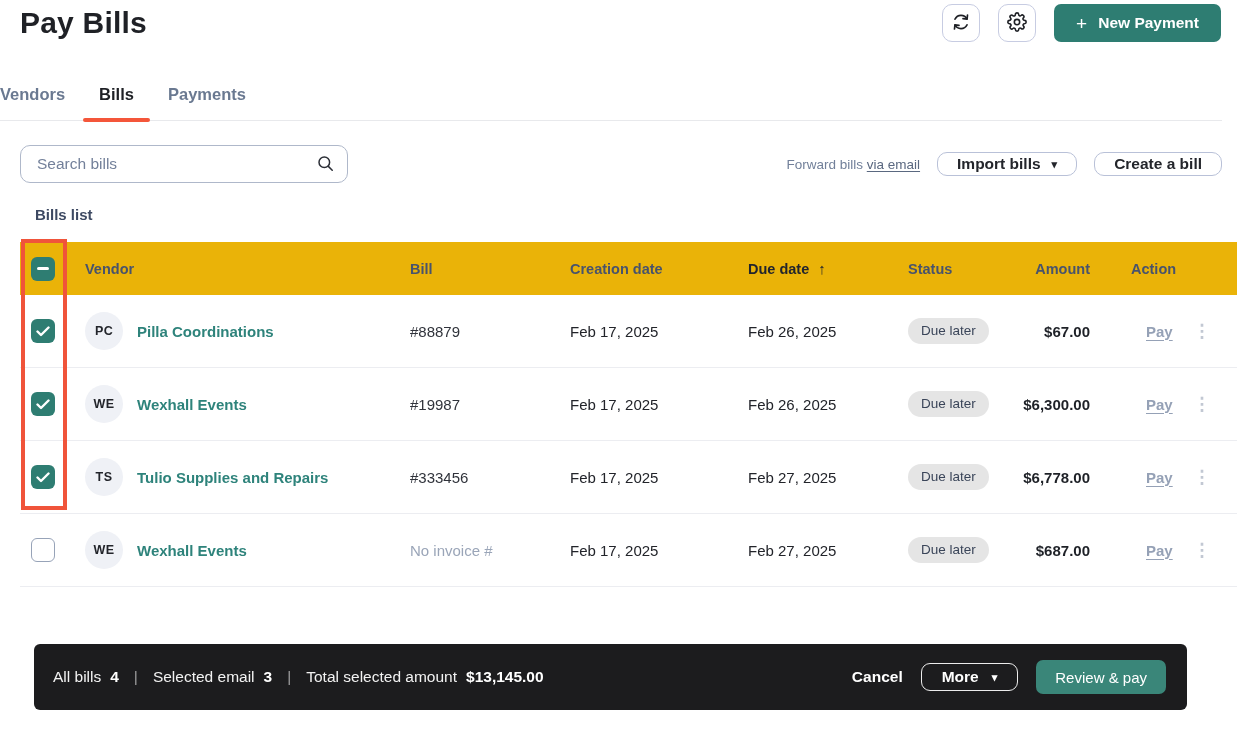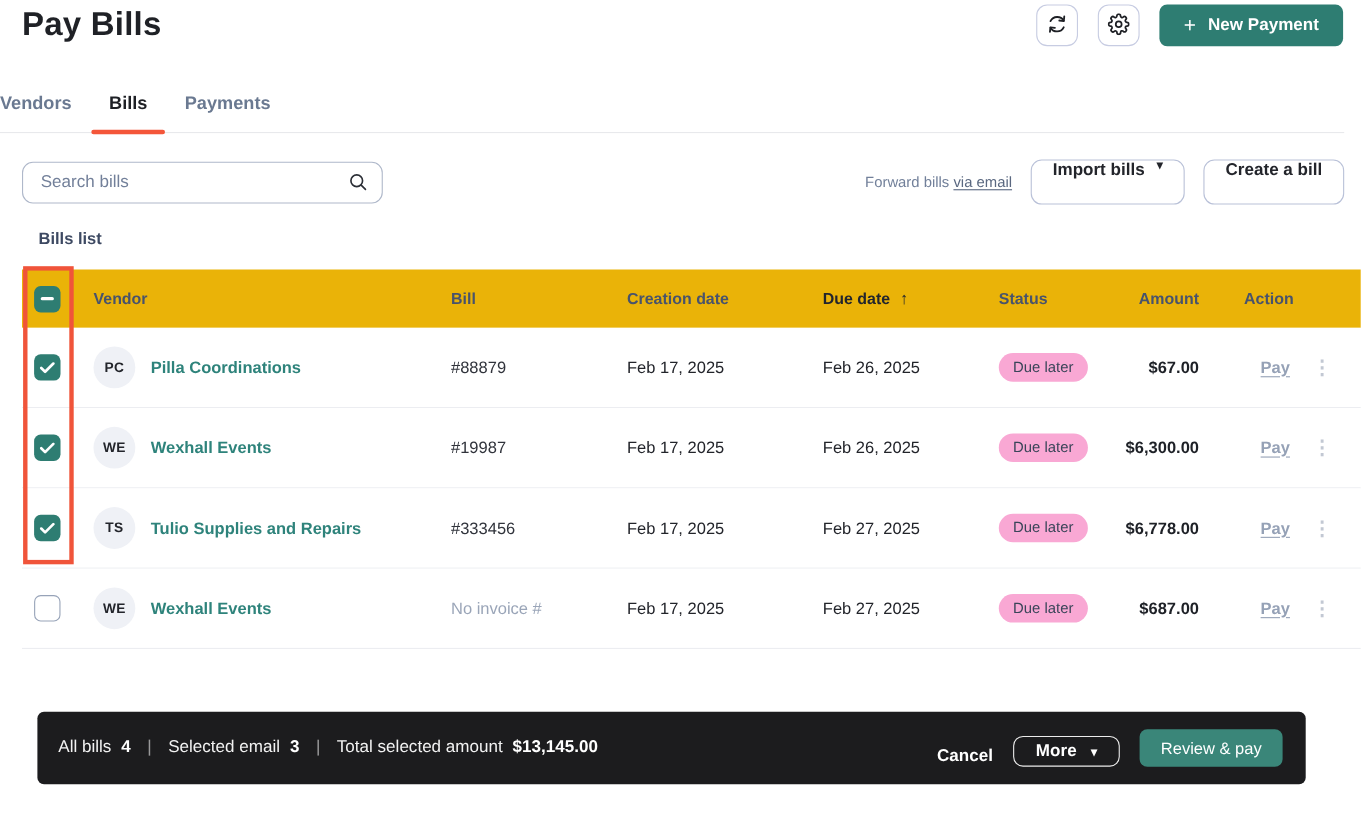--- a/index.html
+++ b/index.html
@@ -43,23 +43,23 @@
   .search-box input {
     width: 100%; height: 100%; border: 1px solid #AFB8CA; border-radius: 10px;
     padding: 0 28px 0 16px; font-family: inherit; font-size: 15.5px; color: #3A4559; outline: none;
   }
   .search-box input::placeholder { color: #73809A; }
   .search-box .mag { position: absolute; right: 13px; top: 9px; pointer-events: none; color: #2B2E36; }
   .toolbar-right { display: flex; align-items: center; gap: 17px; }
   .forward { font-size: 13.5px; color: #72809A; }
   .forward a { color: #5A6880; text-decoration: underline; text-underline-offset: 2px; cursor: pointer; }
   .pill-btn {
-    height: 41px; background: #fff; border: 1px solid #B9C1D8; border-radius: 10px;
+    height: 24px; background: #fff; border: 1px solid #B9C1D8; border-radius: 10px;
     padding: 0 19px; font-family: inherit; font-size: 15.5px; font-weight: 700; color: #23252B;
-    display: flex; align-items: flex-start; gap: 11px; cursor: pointer;
+    display: flex; align-items: center; gap: 11px; cursor: pointer;
   }
   .pill-btn .caret { font-size: 11px; line-height: 1; }
 
   
   .section-label { margin: 23px 0 0 35px; font-size: 15px; font-weight: 700; color: #3D4962; }
 
   .table-wrap { position: relative; margin-top: 19px; }
   .grid-row {
     margin-left: 20px; width: 1217px; display: grid; align-items: center;
     grid-template-columns: 65px 325px 160px 178px 160px 100px 100px 1fr;
@@ -76,21 +76,21 @@
   .avatar {
     width: 38px; height: 38px; border-radius: 50%; background: #EFF1F6;
     display: flex; align-items: center; justify-content: center;
     font-size: 12.5px; font-weight: 700; color: #23252B; letter-spacing: .4px;
   }
   .vendor-link { font-size: 15px; font-weight: 700; color: var(--vendor-link-teal); text-decoration: none; cursor: pointer; }
   .bill-cell { font-size: 15px; color: #30333B; }
   .bill-cell.muted { color: #9AA5B8; }
   .date-cell { font-size: 15px; color: #22242A; }
   .badge {
-    display: inline-block; background: #f9a8d4; color: #3A4559;
+    display: inline-block; background: #e5e5e5; color: #3A4559;
     font-size: 13.5px; padding: 5px 13px 6px; border-radius: 15px;
   }
   .amount-cell { font-size: 15px; font-weight: 700; color: #1E2127; text-align: right; padding-right: 18px; }
   .action-cell { display: flex; align-items: center; padding-left: 38px; }
   .pay-link { font-size: 15px; font-weight: 600; color: #95A1B6; text-decoration: underline; text-underline-offset: 3px; cursor: pointer; }
   .kebab { margin-left: auto; margin-right: 26px; color: #C2C8D3; font-size: 18px; font-weight: 700; cursor: pointer; line-height: 1; }
 
   
   .checkbox {
     width: 24px; height: 24px; border-radius: 6px; display: flex;
@@ -109,21 +109,21 @@
   
   .action-bar {
     margin: 57px 0 0 34px; width: 1153px; height: 66px;
     background: var(--action-bar-bg); border-radius: 6px;
     display: flex; align-items: center; justify-content: space-between;
     padding: 0 21px 0 19px; color: #fff;
   }
   .summary { display: flex; align-items: center; font-size: 15.5px; color: #F2F2F2; }
   .summary b { margin-left: 9px; font-weight: 700; color: #fff; }
   .summary .pipe { margin: 0 15px; color: rgba(255,255,255,.55); font-weight: 400; }
-  .bar-actions { display: flex; align-items: flex-end; gap: 18px; }
+  .bar-actions { display: flex; align-items: center; gap: 18px; }
   .cancel-btn { background: none; border: none; color: #fff; font-family: inherit; font-size: 15.5px; font-weight: 700; cursor: pointer; }
   .more-btn {
     height: 28px; padding: 0 20px; background: transparent; border: 1.5px solid #ECECEC; border-radius: 9px;
     color: #fff; font-family: inherit; font-size: 15.5px; font-weight: 700;
     display: flex; align-items: center; gap: 13px; cursor: pointer;
   }
   .more-btn .caret { font-size: 11px; }
   .review-btn {
     height: 34px; padding: 0 19px; background: var(--review-pay-teal); border: none; border-radius: 7px;
     color: #fff; font-family: inherit; font-size: 15px; font-weight: 400; cursor: pointer;

